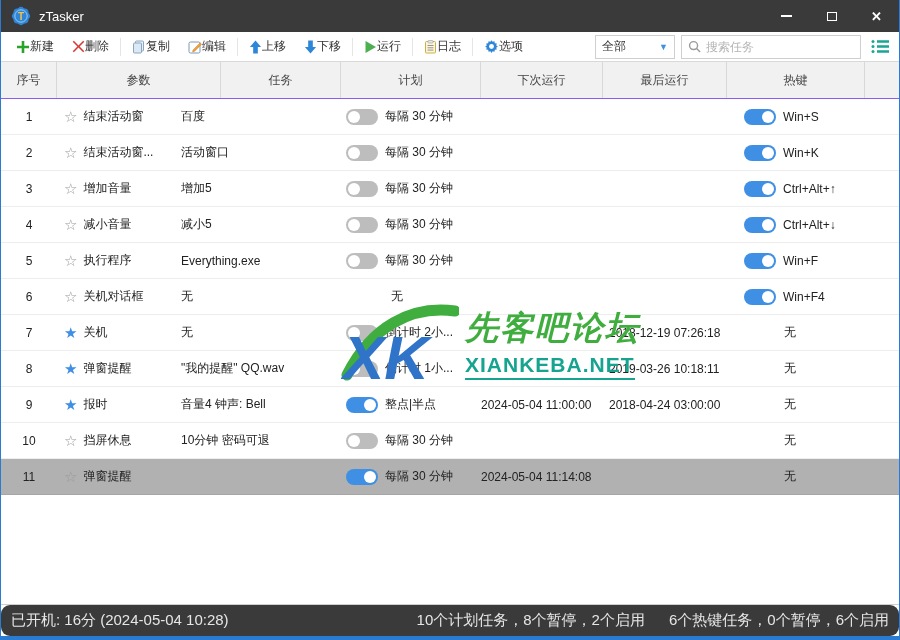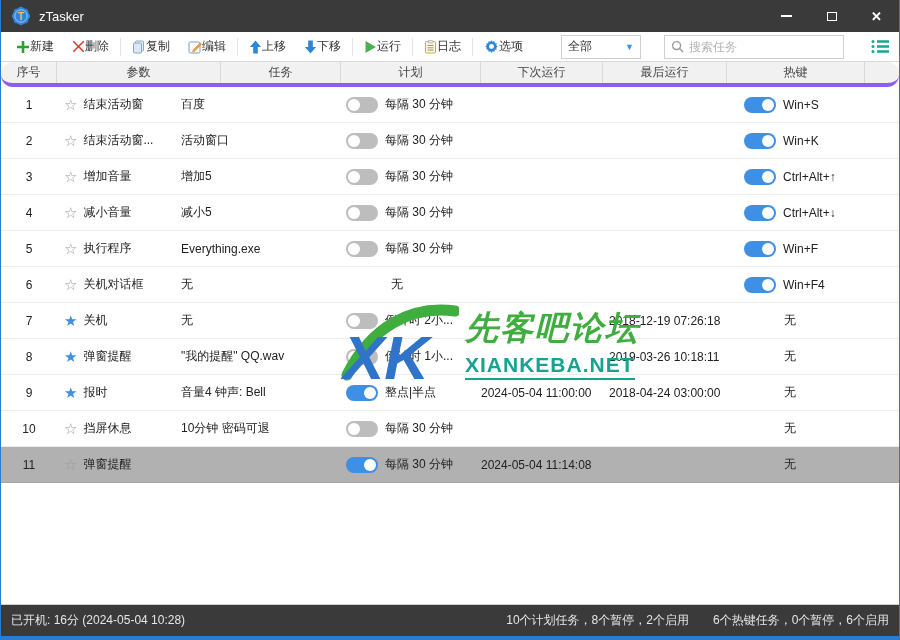--- a/index.html
+++ b/index.html
@@ -15,29 +15,29 @@
   .title-text { color:#fff; font-size:13px; }
   .titlebar-spacer { flex:1; }
   .win-btn { width:45px; height:32px; display:flex; align-items:center; justify-content:center; color:#fff; cursor:default; }
   .glyph-min { width:11px; height:0; border-top:2px solid #fff; display:block; }
   .glyph-max { width:10px; height:9px; border:1.5px solid #fff; display:block; }
   .glyph-close { font-size:13px; color:#fff; font-weight:bold; }
   
   .toolbar { height:30px; background:#fff; border-bottom:1px solid #d9d9d9; display:flex; align-items:center; padding:0 6px; flex:0 0 auto; }
   .tb-btn { display:flex; align-items:center; padding:0 9px; height:26px; font-size:12px; color:#333; cursor:default; }
   .tb-sep { width:1px; height:18px; background:#e5e5e5; margin:0 2px; }
-  .tb-right { margin-left:auto; display:flex; align-items:center; gap:23px; }
+  .tb-right { margin-left:auto; display:flex; align-items:center; gap:6px; }
   .filter-box { width:80px; height:24px; border:1px solid #cfcfcf; display:flex; align-items:center; padding:0 6px; font-size:12px; color:#333; background:#fff; }
   .filter-caret { margin-left:auto; color:#3f8fe5; font-size:9px; }
   .search-box { width:180px; height:24px; border:1px solid #cfcfcf; display:flex; align-items:center; padding:0 6px; gap:5px; background:#fff; }
   .search-box input { border:none; outline:none; flex:1; font-size:12px; color:#333; font-family:"Liberation Sans",sans-serif; min-width:0; }
   .search-box input::placeholder { color:#b4b4b4; }
   .view-btn { width:26px; height:24px; display:flex; align-items:center; justify-content:center; }
   
-  .thead { height:25px; background:#f1f1f1; display:flex; border-bottom:4px solid #8b5cf6; flex:0 0 auto; font-size:12px; color:#444;border-radius:12px; }
+  .thead { height:37px; background:#f1f1f1; display:flex; border-bottom:1px solid #8b5cf6; flex:0 0 auto; font-size:12px; color:#444; }
   .th { display:flex; align-items:center; justify-content:center; border-right:1px solid #d8d8d8; height:100%; }
   .th:last-child { border-right:none; }
   .tbody { flex:1; overflow:hidden; position:relative; border-bottom:1px solid #cfcfcf; }
   .row { display:flex; height:36px; align-items:center; border-bottom:1px solid #ededed; background:#fff; font-size:12px; color:#222; }
   .row.selected { background:#b1b1b1; border-bottom-color:#a6a6a6; }
   .c1 { width:56px; text-align:center; }
   .c2 { width:120px; display:flex; align-items:center; padding-left:7px; }
   .c3 { width:164px; padding-left:4px; white-space:nowrap; overflow:hidden; }
   .c4 { width:140px; display:flex; align-items:center; padding-left:5px; }
   .c5 { width:122px; white-space:nowrap; }
@@ -53,21 +53,21 @@
   .toggle.on .knob { right:2px; }
   .toggle.off .knob { left:2px; }
   .plan-label.no-toggle { margin-left:45px; }
   .hot-label.no-toggle { margin-left:40px; }
   
   .watermark { position:absolute; left:340px; top:297px; display:flex; align-items:center; pointer-events:none; z-index:5; }
   .wm-text { margin-left:6px; }
   .wm-line1 { font-size:33px; font-weight:bold; color:#3fae3f; font-style:italic; letter-spacing:2px;font-family:Liberation Mono, monospace; }
   .wm-line2 { font-size:21px; font-weight:bold; color:#16a390; letter-spacing:1px; border-bottom:2px solid #16a390; padding-bottom:1px; display:inline-block; margin-top:2px; }
   
-  .statusbar { height:31px; background:#3a3a3a; color:#e6e6e6; font-size:12px; display:flex; align-items:center; padding:0 10px; flex:0 0 auto; }
+  .statusbar { height:31px; background:#3a3a3a; color:#e6e6e6; font-size:15px; display:flex; align-items:center; padding:0 10px; flex:0 0 auto;border-radius:9px; }
   .status-right { margin-left:auto; display:flex; gap:24px; }
   .bottom-accent { height:4px; background:#2a7cd2; flex:0 0 auto; }
 </style>
 </head>
 <body>
 
 <div class="window">
 
   <div class="titlebar">
     <svg class="app-icon" viewBox="0 0 20 20">

